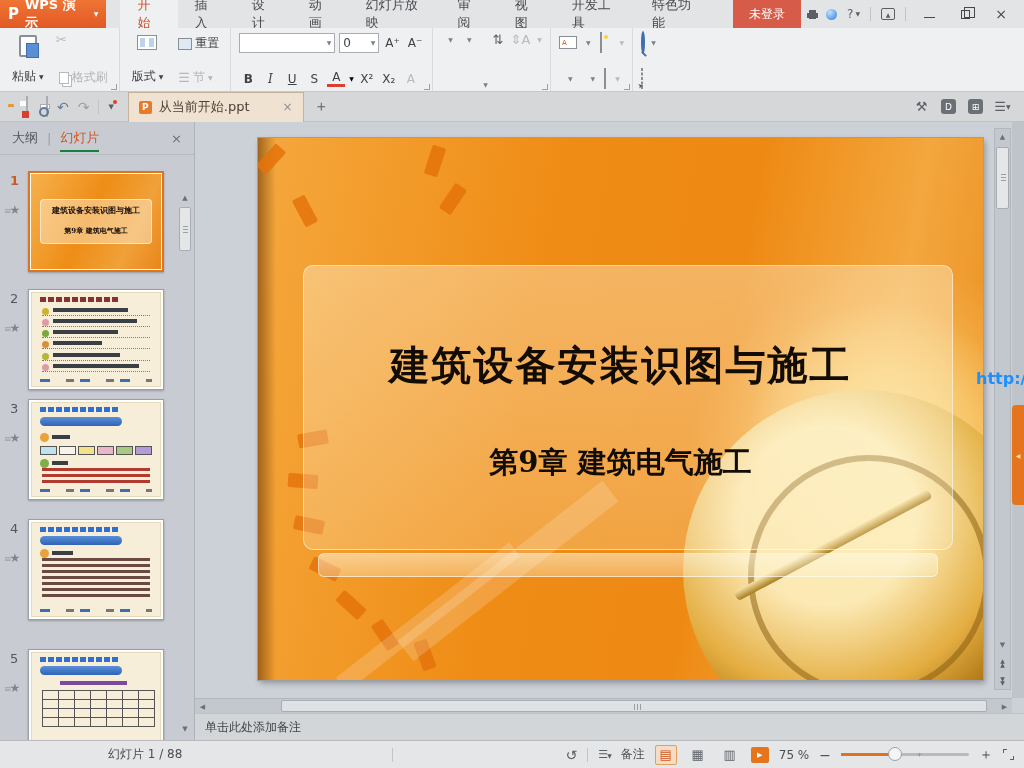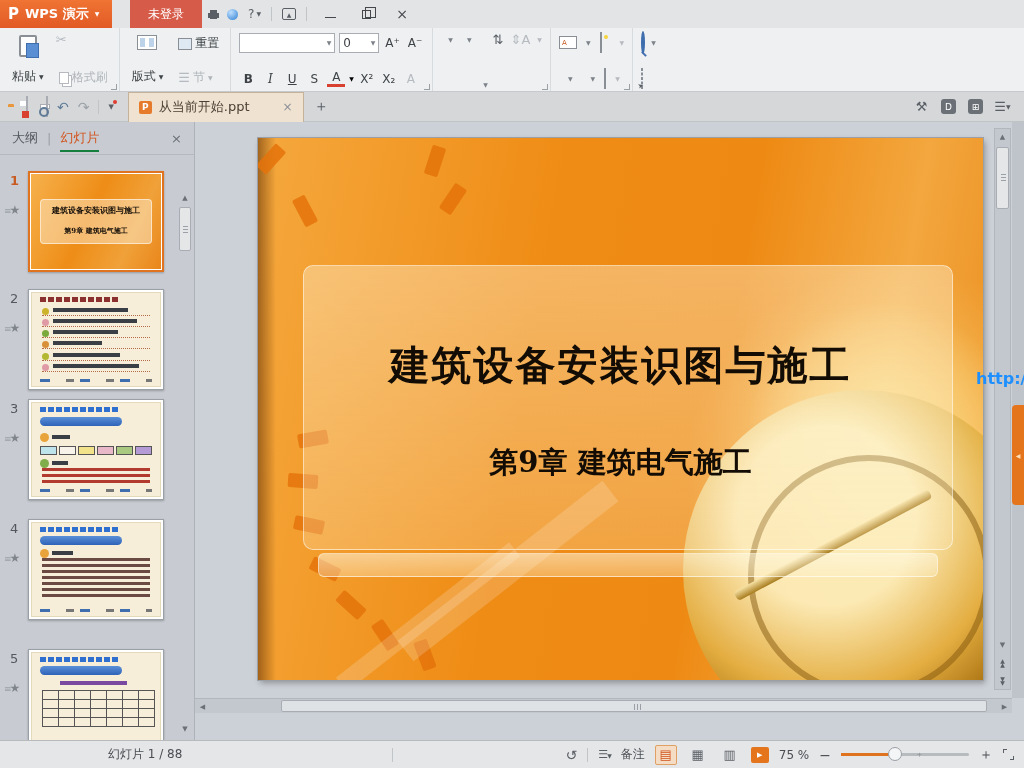--- a/index.html
+++ b/index.html
@@ -190,20 +190,31 @@
 <body>
 
 <div class="app">
 
   <div class="titlebar">
     <div class="logo">
       <span class="mark">P</span>
       <span>WPS 演示</span>
       <span class="caret">▼</span>
     </div>
+    <div class="mtabs">
+      <div class="mtab active">开始</div>
+      <div class="mtab">插入</div>
+      <div class="mtab">设计</div>
+      <div class="mtab">动画</div>
+      <div class="mtab">幻灯片放映</div>
+      <div class="mtab">审阅</div>
+      <div class="mtab">视图</div>
+      <div class="mtab">开发工具</div>
+      <div class="mtab">特色功能</div>
+    </div>
     <div class="login">未登录</div>
     <div class="tb-icons">
       <span class="i-shirt"></span>
       <span class="i-sphere"></span>
       <span class="help">
           <span>?</span>
           <span class="caret">▼</span>
         </span>
       <span class="tb-sep"></span>
       <span class="i-ribbonup">▲</span>
@@ -593,20 +604,23 @@
           <span>◀</span>
         </div>
     </div>
     <div class="hscroll">
       <span class="hbtn" style="left:0">◀</span>
       <div class="hthumb">
           <span class="hgrip"></span>
         </div>
       <span class="hbtn" style="right:0">▶</span>
     </div>
+    <div class="notesbar">
+      <span>单击此处添加备注</span>
+    </div>
   </div>
 
   <div class="statusbar">
     <span class="sb-counter">幻灯片 1 / 88</span>
     <span class="sep" style="margin-left:210px"></span>
     <div class="sb-right">
       <span style="font-size:14px;color:#5a5f66">↺</span>
       <span class="sep"></span>
       <span class="notes-ico"><span>☰</span><span class="caret">▼</span></span>
       <span>备注</span>

